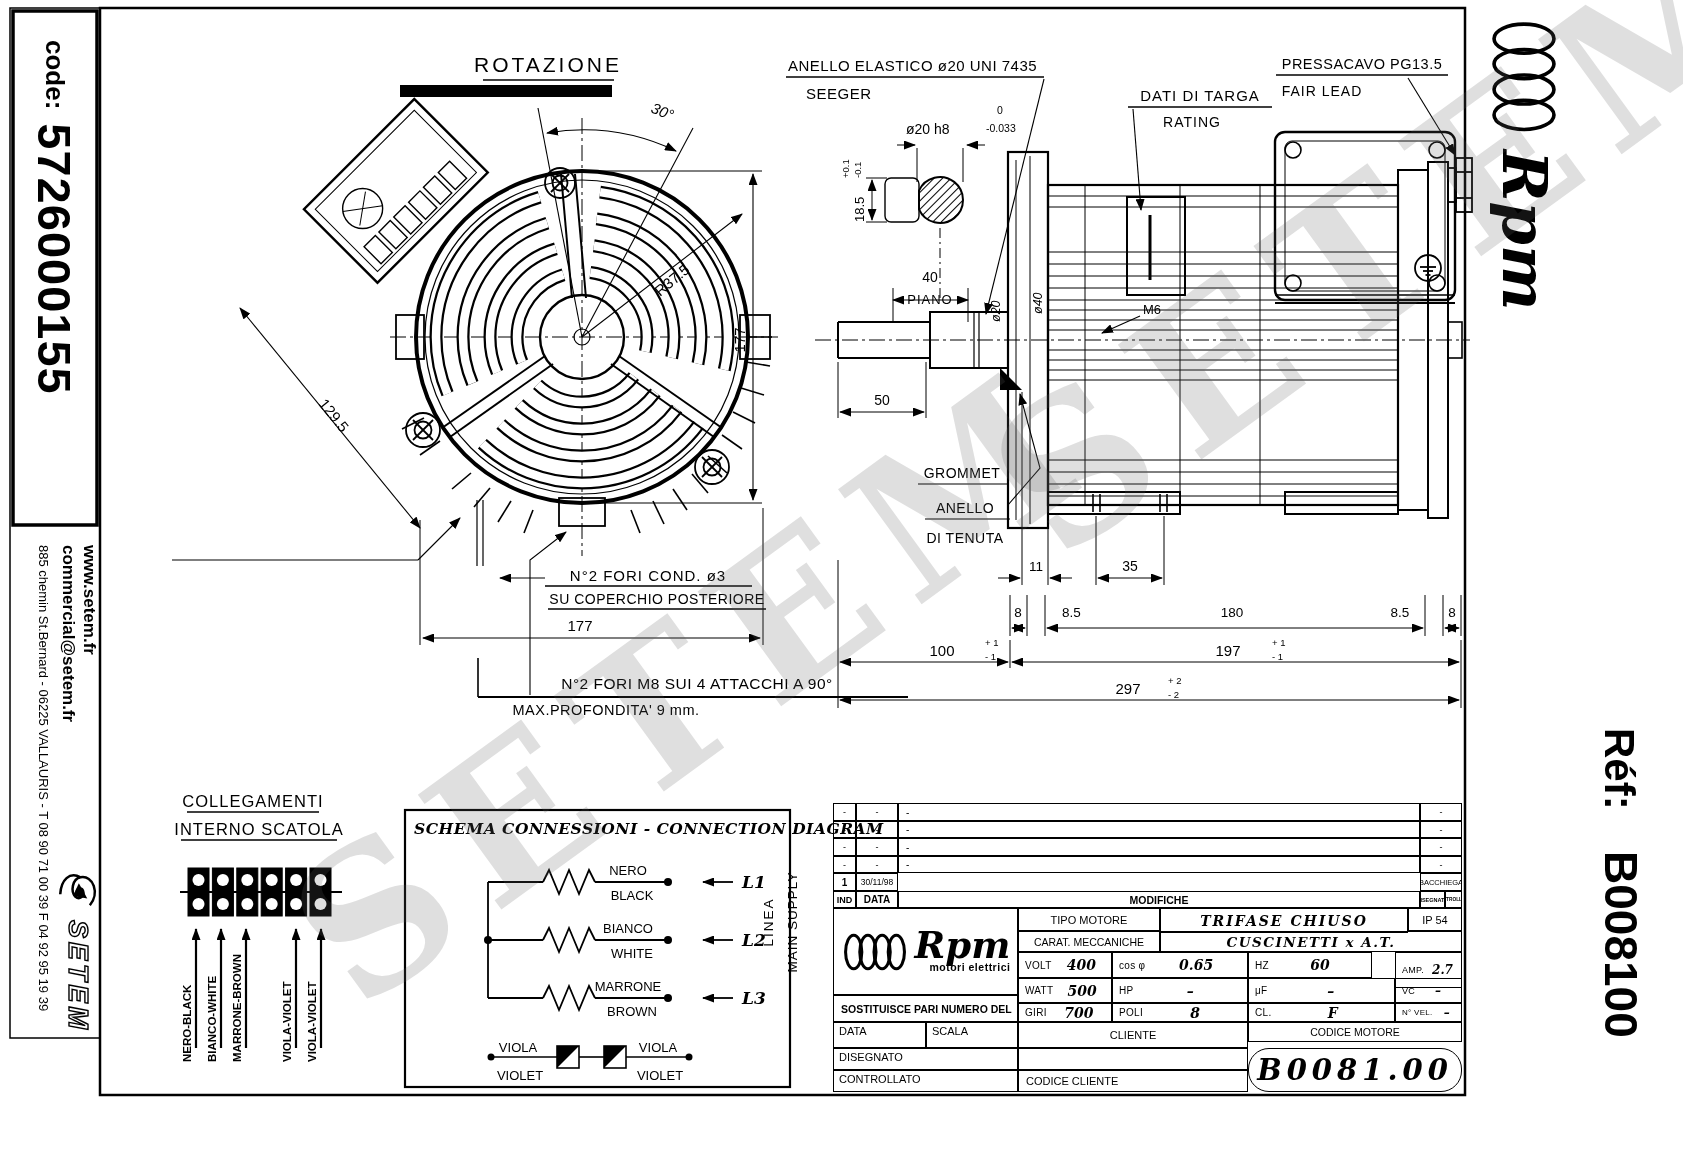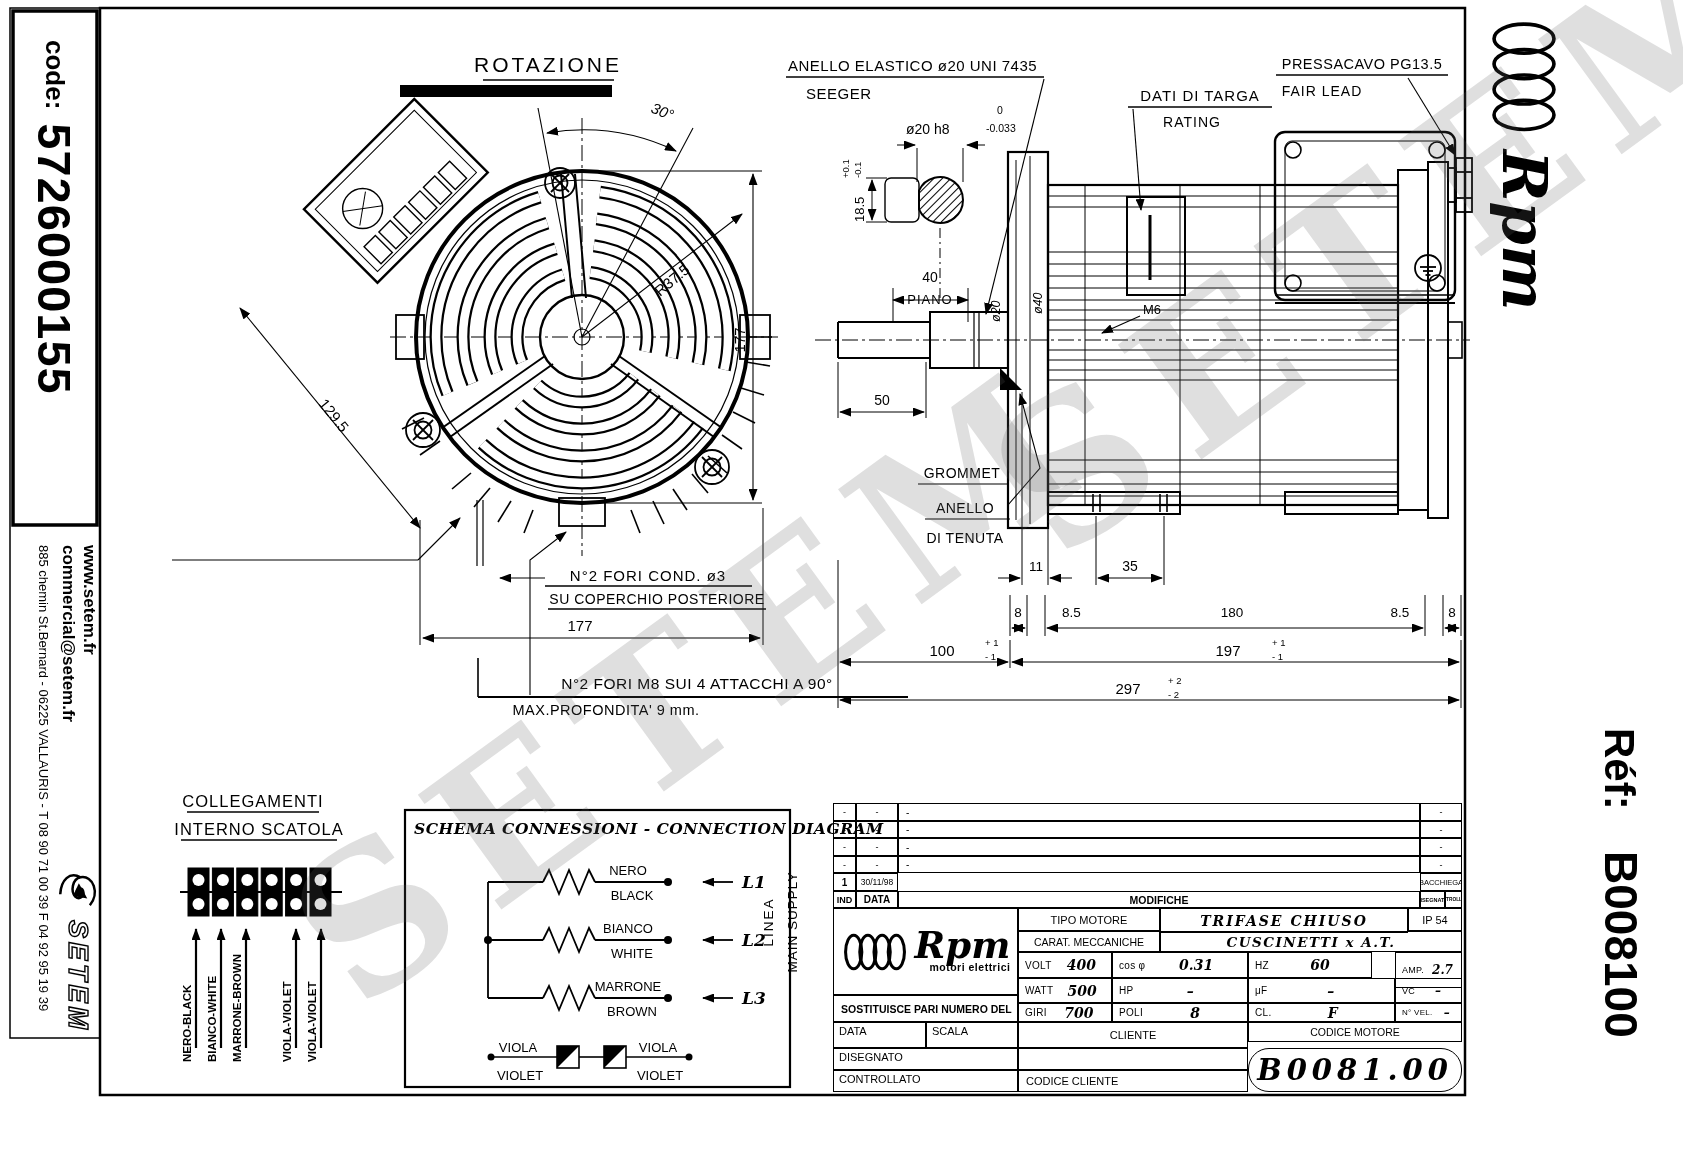--- a/index.html
+++ b/index.html
@@ -580,21 +580,21 @@
   <div class="cell" style="left:575px;top:105px;width:54px;height:23px;font-size:11px">IP 54</div>
   <div class="cell" style="left:185px;top:128px;width:142px;height:21px;font-size:10.5px">CARAT. MECCANICHE</div>
   <div class="cell ital-val" style="left:327px;top:128px;width:302px;height:21px;font-size:13.5px;letter-spacing:1.5px">CUSCINETTI x A.T.</div>
 
   <div class="cell" style="left:185px;top:149px;width:94px;height:26px">
     <span class="sl">VOLT</span>
     <span class="sv">400</span>
   </div>
   <div class="cell" style="left:279px;top:149px;width:136px;height:26px">
     <span class="sl">cos φ</span>
-    <span class="sv">0.31</span>
+    <span class="sv">0.65</span>
   </div>
   <div class="cell" style="left:415px;top:149px;width:124px;height:26px">
     <span class="sl">HZ</span>
     <span class="sv">60</span>
   </div>
   <div class="cell" style="left:562px;top:149px;width:67px;height:36px">
     <span class="sl" style="font-size:9px">AMP.</span>
     <span class="sv" style="font-size:12px">2.7</span>
   </div>
   <div class="cell" style="left:185px;top:175px;width:94px;height:25px">

